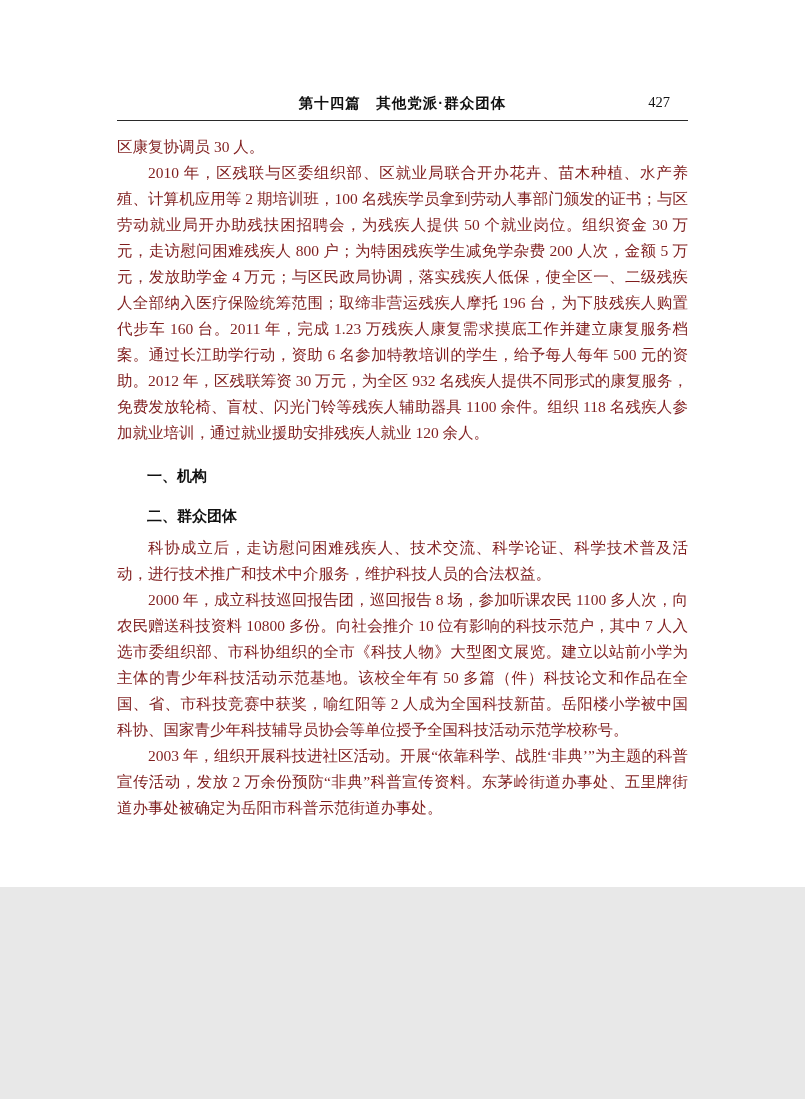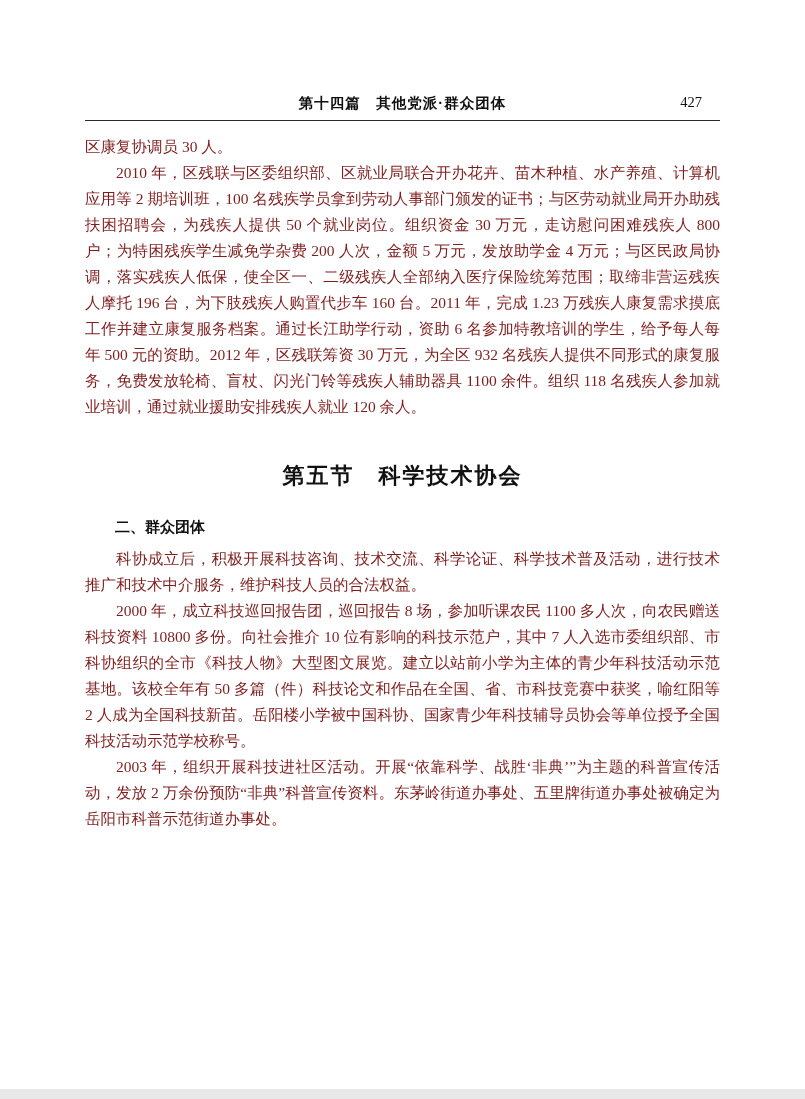--- a/index.html
+++ b/index.html
@@ -1,26 +1,26 @@
 <!DOCTYPE html>
 <html><head>
 <meta charset="utf-8">
 <style>
   * { box-sizing: border-box; }
   html, body { margin: 0; padding: 0; background: #e8e8e8; }
   .page {
     position: relative;
     width: 805px;
-    height: 1089px;
+    height: 887px;
     margin: 0 auto;
     background: #ffffff;
     color: #1c1c1c;
     font-family: "Liberation Serif", "DejaVu Serif", serif;
     overflow: hidden;
-    padding: 0 85px;
+    padding: 0 117px;
   }
   .page-header {
     position: relative;
     margin-top: 94px;
     padding-bottom: 7px;
     text-align: center;
     border-bottom: 1.5px solid #2a2a2a;
   }
   .running-header {
     font-family: "Liberation Sans", "DejaVu Sans", sans-serif;
@@ -79,27 +79,27 @@
     <span class="running-header">第十四篇　其他党派·群众团体</span>
     <span class="page-number">427</span>
   </div>
 
   <div class="body-block">
 
     <p class="body-text no-indent">区康复协调员 30 人。</p>
 
     <p class="body-text">2010 年，区残联与区委组织部、区就业局联合开办花卉、苗木种植、水产养殖、计算机应用等 2 期培训班，100 名残疾学员拿到劳动人事部门颁发的证书；与区劳动就业局开办助残扶困招聘会，为残疾人提供 50 个就业岗位。组织资金 30 万元，走访慰问困难残疾人 800 户；为特困残疾学生减免学杂费 200 人次，金额 5 万元，发放助学金 4 万元；与区民政局协调，落实残疾人低保，使全区一、二级残疾人全部纳入医疗保险统筹范围；取缔非营运残疾人摩托 196 台，为下肢残疾人购置代步车 160 台。2011 年，完成 1.23 万残疾人康复需求摸底工作并建立康复服务档案。通过长江助学行动，资助 6 名参加特教培训的学生，给予每人每年 500 元的资助。2012 年，区残联筹资 30 万元，为全区 932 名残疾人提供不同形式的康复服务，免费发放轮椅、盲杖、闪光门铃等残疾人辅助器具 1100 余件。组织 118 名残疾人参加就业培训，通过就业援助安排残疾人就业 120 余人。</p>
 
-    <h2 class="section-title">第五节　科学技术协会</h2>
 
+    <h3 class="subheading">一、机构</h3>
 
 
     <h3 class="subheading">二、群众团体</h3>
 
-    <p class="body-text">科协成立后，积极开展科技咨询、技术交流、科学论证、科学技术普及活动，进行技术推广和技术中介服务，维护科技人员的合法权益。</p>
+    <p class="body-text">科协成立后，走访慰问困难残疾人、技术交流、科学论证、科学技术普及活动，进行技术推广和技术中介服务，维护科技人员的合法权益。</p>
 
 
     <p class="body-text">2000 年，成立科技巡回报告团，巡回报告 8 场，参加听课农民 1100 多人次，向农民赠送科技资料 10800 多份。向社会推介 10 位有影响的科技示范户，其中 7 人入选市委组织部、市科协组织的全市《科技人物》大型图文展览。建立以站前小学为主体的青少年科技活动示范基地。该校全年有 50 多篇（件）科技论文和作品在全国、省、市科技竞赛中获奖，喻红阳等 2 人成为全国科技新苗。岳阳楼小学被中国科协、国家青少年科技辅导员协会等单位授予全国科技活动示范学校称号。</p>
 
 
     <p class="body-text">2003 年，组织开展科技进社区活动。开展“依靠科学、战胜‘非典’”为主题的科普宣传活动，发放 2 万余份预防“非典”科普宣传资料。东茅岭街道办事处、五里牌街道办事处被确定为岳阳市科普示范街道办事处。</p>
 
   </div>
 
 </div>

